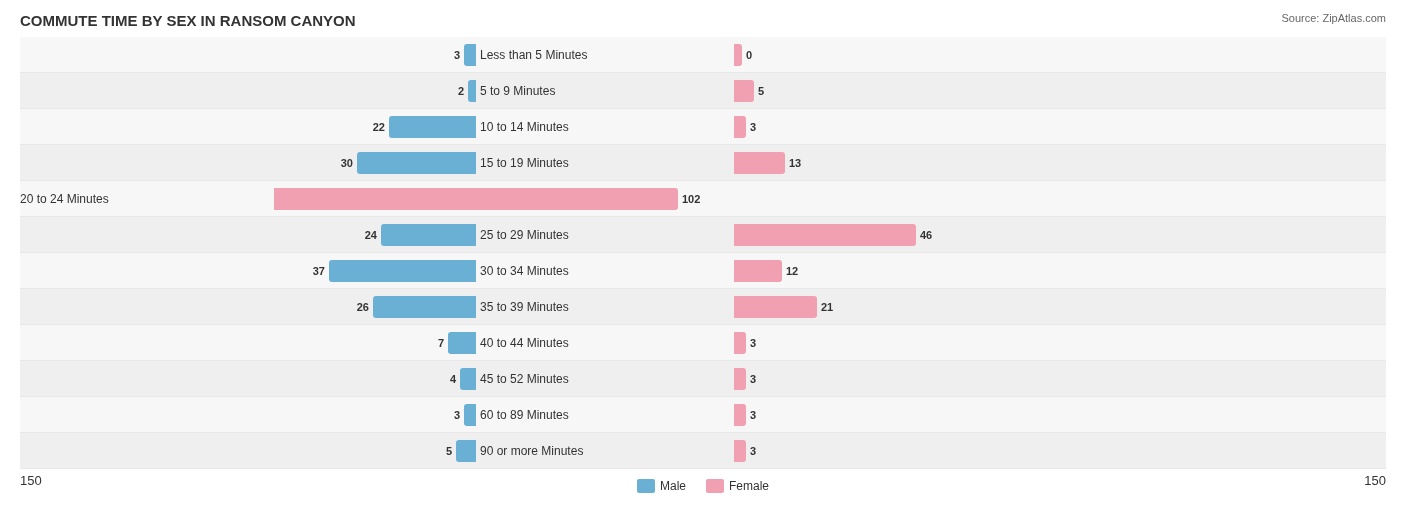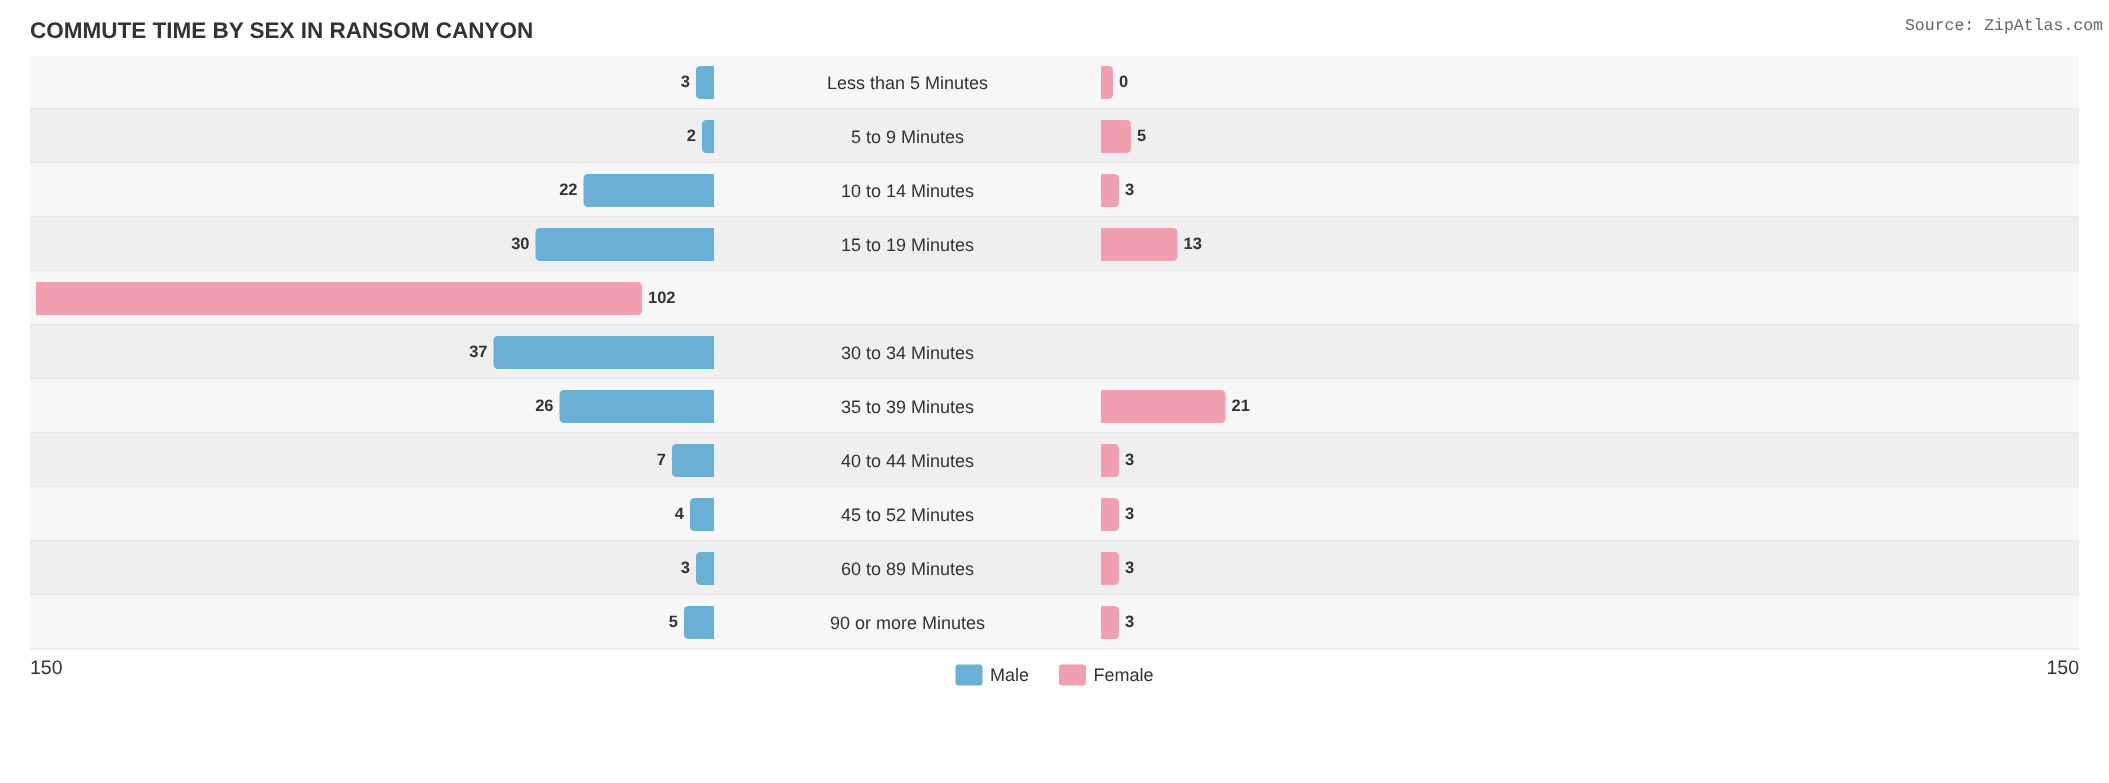--- a/index.html
+++ b/index.html
@@ -21,24 +21,23 @@
     .chart-title {
       font-size: 15px;
       font-weight: bold;
       text-transform: uppercase;
       color: #333;
       margin-bottom: 8px;
     }
     .source {
       position: absolute;
       top: 12px;
-      right: 4px;
+      right: 20px;
       font-size: 11px;
       color: #666;
-      font-family: Liberation Mono, monospace;
     }
     .rows-area {
       width: 100%;
       margin-top: 4px;
     }
     .row {
       display: flex;
       align-items: center;
       height: 36px;
       border-bottom: 1px solid #e8e8e8;
@@ -60,21 +59,21 @@
     .right-section {
       width: 460px;
       display: flex;
       align-items: center;
       justify-content: flex-start;
       padding-left: 4px;
       flex-shrink: 0;
     }
     .label-center {
       width: 250px;
-      text-align: center;
+      text-align: left;
       flex-shrink: 0;
       font-size: 12px;
       color: #333;
       z-index: 2;
     }
     .bar-male {
       height: 22px;
       background: #6ab0d4;
       border-radius: 3px 0 0 3px;
       display: flex;
@@ -180,31 +179,47 @@
           <span class="male-value-left">30</span>
           <div class="bar-male" style="width: 119px;"></div>
         </div>
         <div class="label-center">15 to 19 Minutes</div>
         <div class="right-section">
           <div class="bar-female" style="width: 51px;"></div>
           <span class="female-value-right">13</span>
         </div>
       </div>
       <div class="row">
+        <div class="label-center">20 to 24 Minutes</div>
         <div class="right-section">
           <div class="bar-female" style="width: 404px;"></div>
           <span class="female-value-right">102</span>
         </div>
       </div>
       <div class="row">
         <div class="left-section">
+          <span class="male-value-left">24</span>
+          <div class="bar-male" style="width: 95px;"></div>
+        </div>
+        <div class="label-center">25 to 29 Minutes</div>
+        <div class="right-section">
+          <div class="bar-female" style="width: 182px;"></div>
+          <span class="female-value-right">46</span>
+        </div>
+      </div>
+      <div class="row">
+        <div class="left-section">
           <span class="male-value-left">37</span>
           <div class="bar-male" style="width: 147px;"></div>
         </div>
         <div class="label-center">30 to 34 Minutes</div>
+        <div class="right-section">
+          <div class="bar-female" style="width: 48px;"></div>
+          <span class="female-value-right">12</span>
+        </div>
       </div>
       <div class="row">
         <div class="left-section">
           <span class="male-value-left">26</span>
           <div class="bar-male" style="width: 103px;"></div>
         </div>
         <div class="label-center">35 to 39 Minutes</div>
         <div class="right-section">
           <div class="bar-female" style="width: 83px;"></div>
           <span class="female-value-right">21</span>

